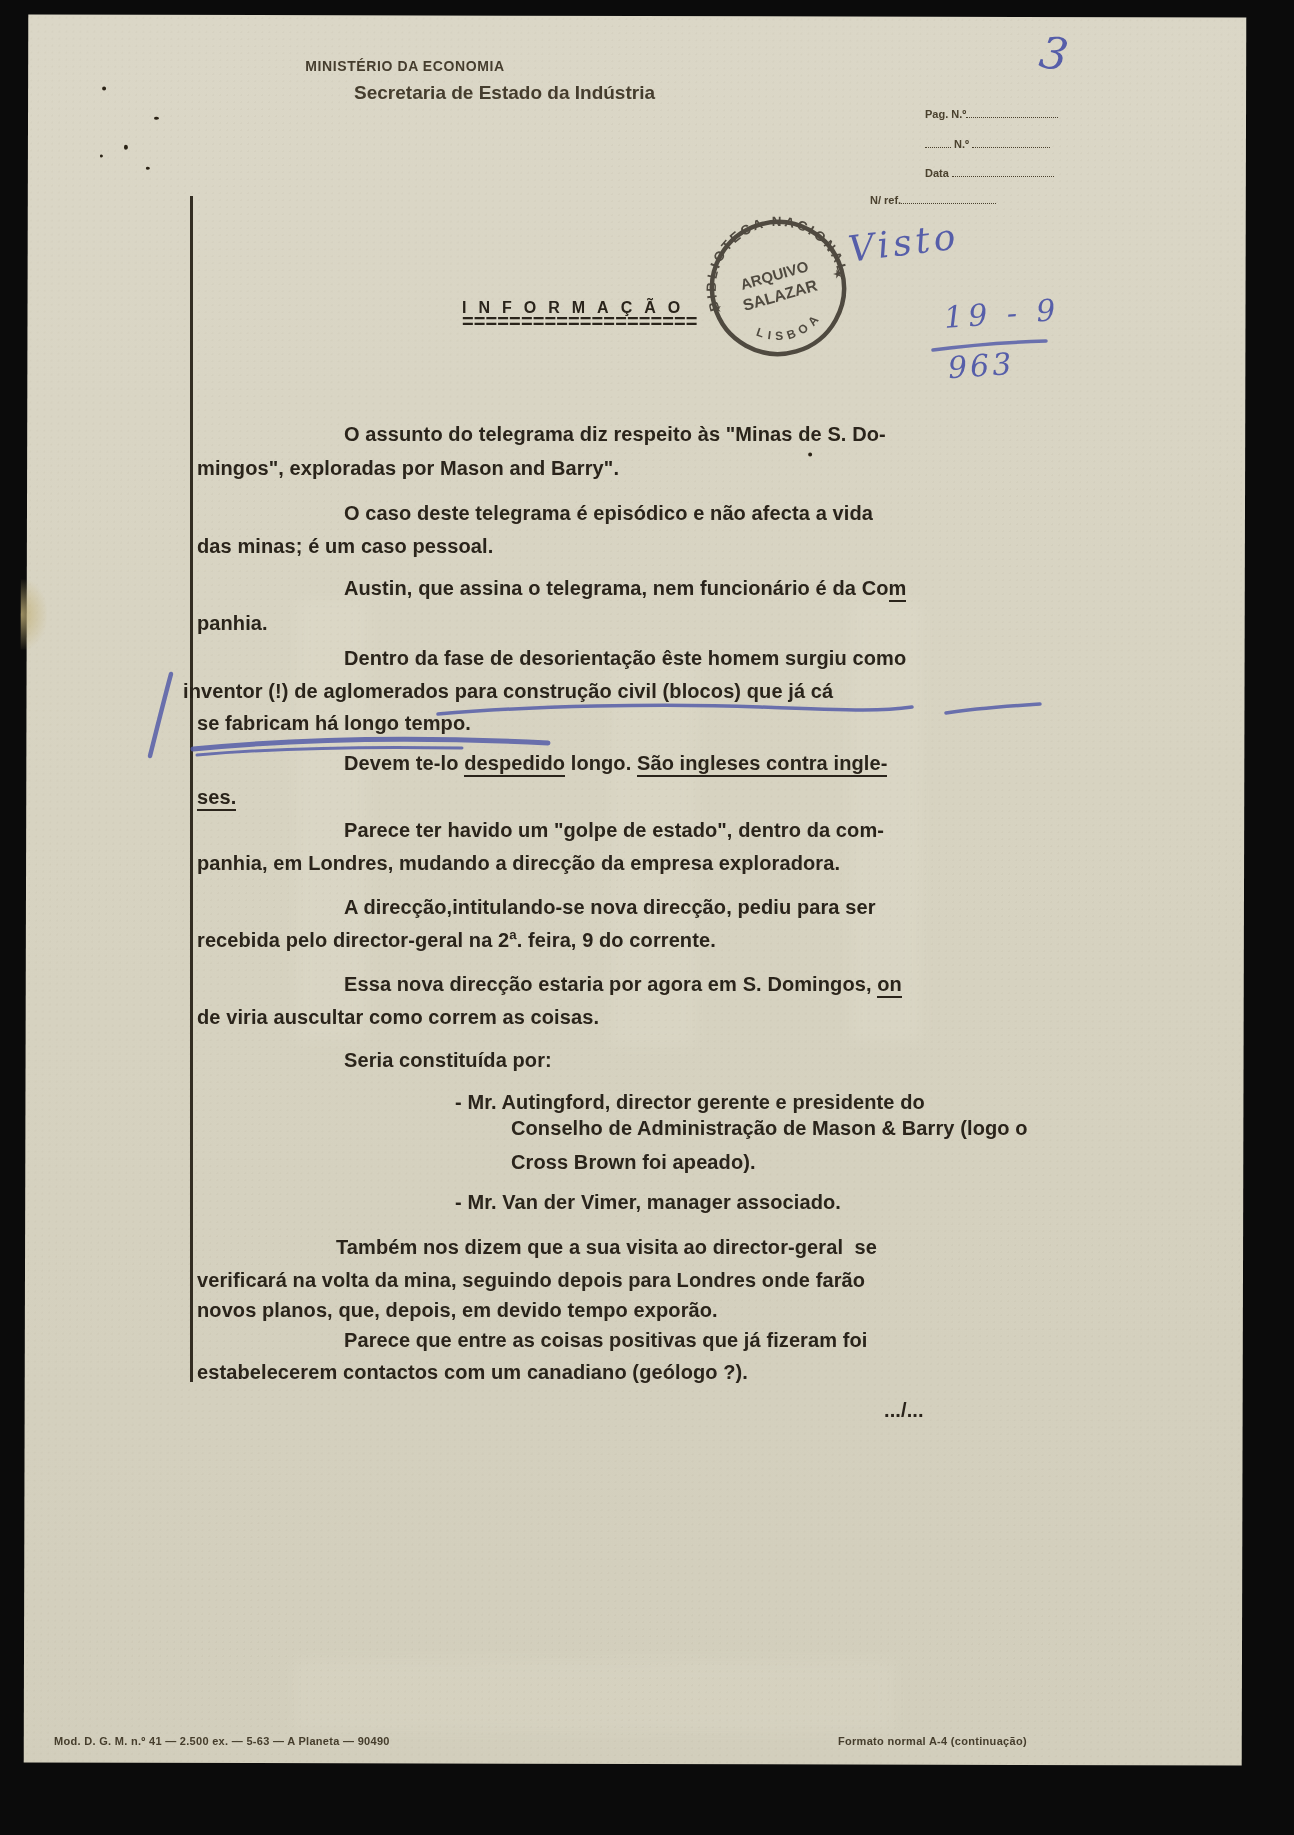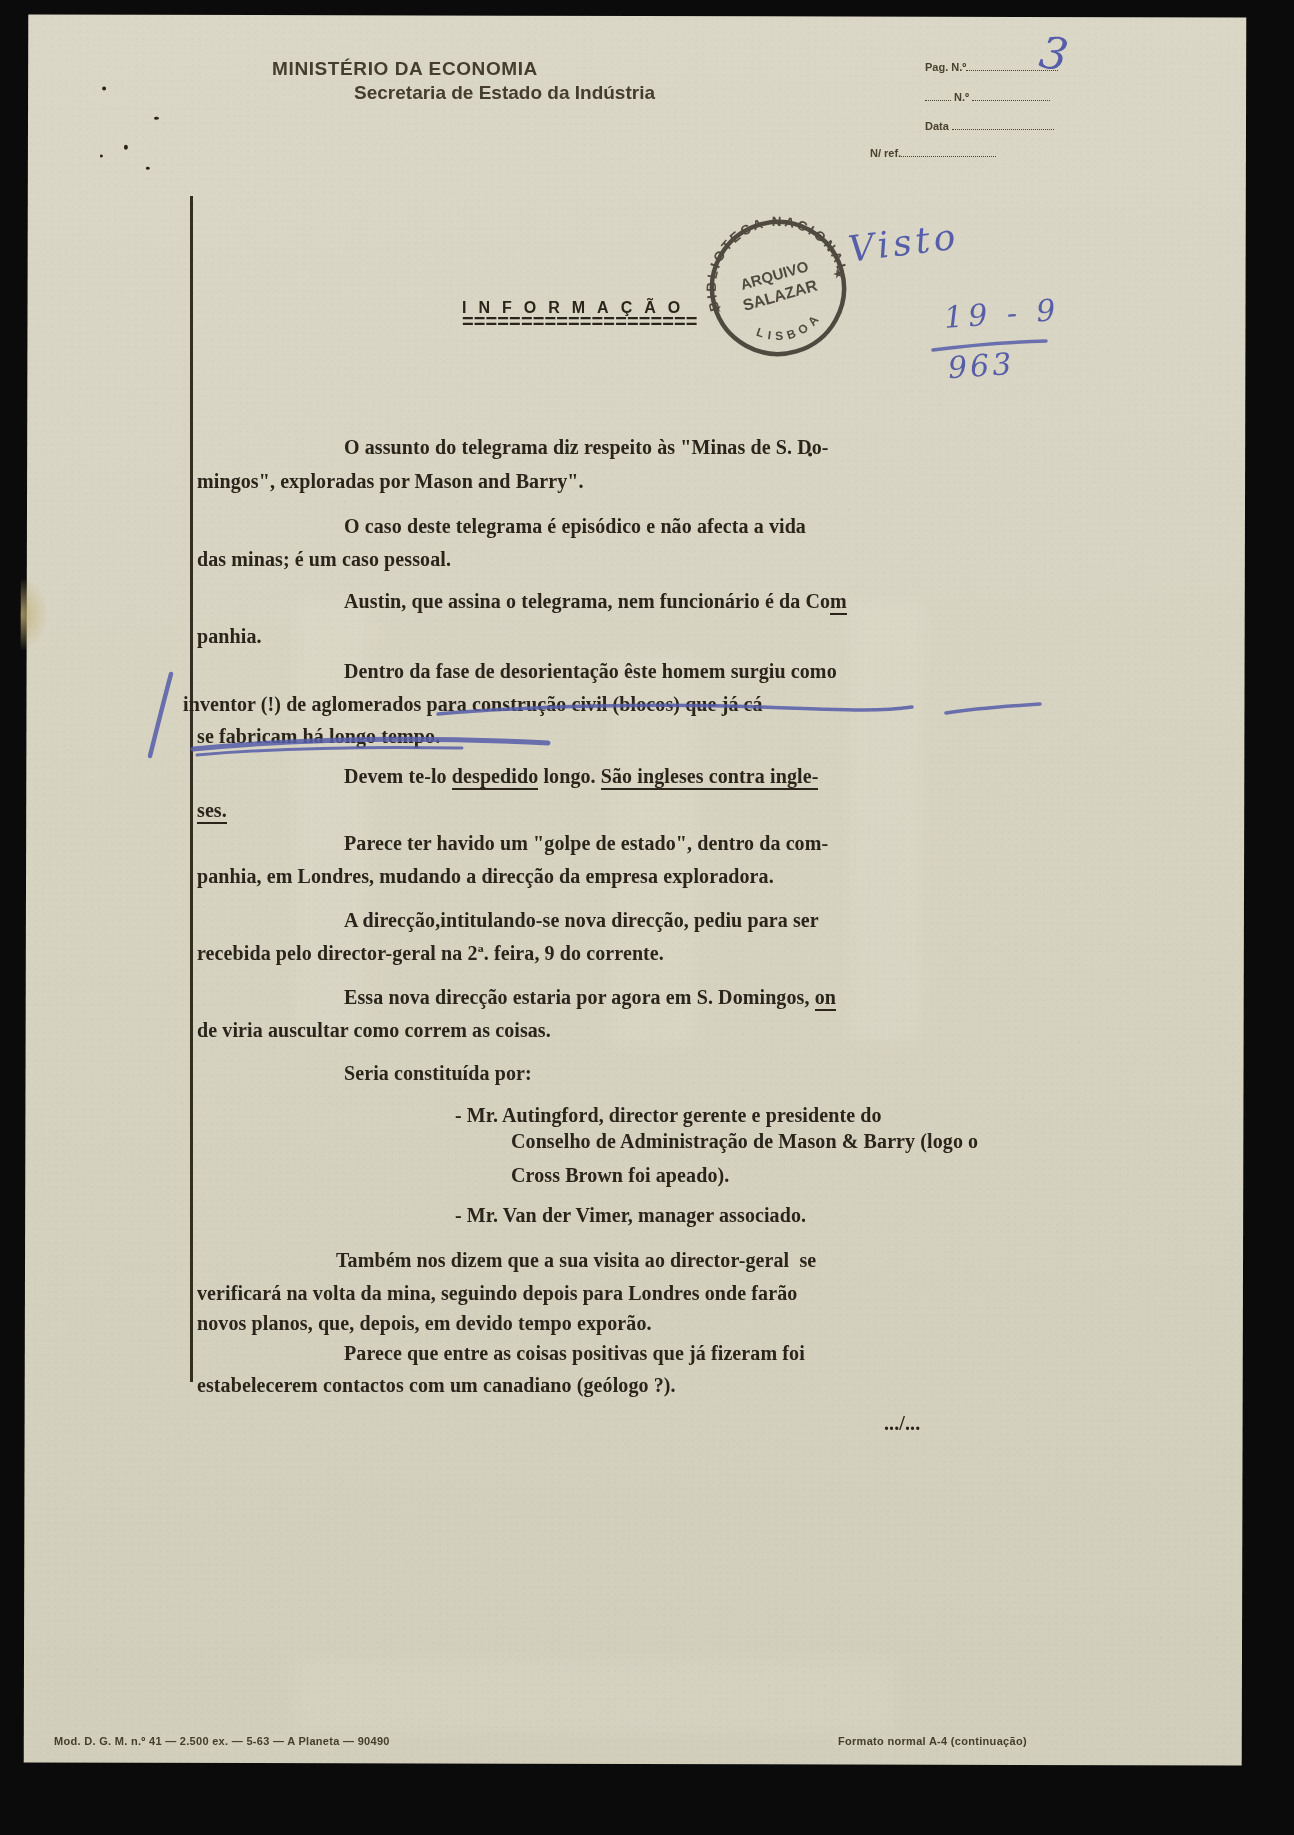--- a/index.html
+++ b/index.html
@@ -5,26 +5,26 @@
   html,body{margin:0;padding:0;background:#000;}
   .page{position:relative;width:1294px;height:1835px;background:#0b0b0b;overflow:hidden;
         font-family:"Liberation Sans",sans-serif;}
   .paper{position:absolute;left:26px;top:16px;width:1218px;height:1748px;
          background:linear-gradient(178deg,#dbd7c7 0%,#d7d3c1 45%,#d2cebc 100%);
          transform:rotate(.15deg);}
   .paper::after{content:"";position:absolute;inset:0;pointer-events:none;
          background-image:radial-gradient(rgba(115,105,75,.05) 1px,transparent 1px);
          background-size:7px 7px;}
   .abs{position:absolute;}
-  .mono{font-family:Liberation Serif, serif;margin-top:13px;}
+  .mono{font-family:Liberation Sans, sans-serif;}
   .line{position:absolute;white-space:pre;font-size:20px;line-height:1;
         font-weight:bold;color:#2a241b;letter-spacing:.1px;}
   .tu{border-bottom:2.5px solid currentColor;padding-bottom:1px;}
   .hd{color:#453d2e;font-weight:bold;}
-  .fieldrow{position:absolute;font-size:11px;font-weight:bold;color:#4a412e;white-space:nowrap;}
+  .fieldrow{position:absolute;font-size:11px;font-weight:bold;color:#4a412e;white-space:nowrap;margin-top:47px;}
   .leader{display:inline-block;border-bottom:1.6px dotted #4a412e;height:10px;vertical-align:baseline;}
   .hw{position:absolute;font-family:"DejaVu Serif",serif;font-style:italic;
       color:#565ea9;white-space:nowrap;}
   .ghost{position:absolute;background:#e6e3d3;filter:blur(7px);pointer-events:none;}
   .speck{position:absolute;background:#2b2316;border-radius:50%;}
   .stamp-svg text{font-family:"Liberation Sans",sans-serif;}
   .footer{position:absolute;font-size:11px;font-weight:bold;color:#453d2c;
           letter-spacing:.3px;white-space:nowrap;}
 </style>
 </head>
@@ -40,21 +40,21 @@
 
     <div class="abs" style="left:-6px;top:565px;width:26px;height:70px;background:radial-gradient(ellipse at left,#c3b178 0%,rgba(195,177,120,0) 75%);opacity:.8"></div>
     <div class="speck" style="left:74px;top:72px;width:4px;height:4px"></div>
     <div class="speck" style="left:126px;top:102px;width:5px;height:3px"></div>
     <div class="speck" style="left:96px;top:130px;width:4px;height:5px"></div>
     <div class="speck" style="left:72px;top:140px;width:3px;height:3px"></div>
     <div class="speck" style="left:118px;top:152px;width:4px;height:3px"></div>
     <div class="speck" style="left:781px;top:436px;width:4px;height:4px"></div>
   </div>
 
-  <div class="abs hd" style="left:155px;top:58px;width:500px;text-align:center;font-size:19px;letter-spacing:.6px">MINISTÉRIO DA ECONOMIA</div>
+  <div class="abs hd" style="left:155px;top:58px;width:500px;text-align:center;font-size:14px;letter-spacing:.6px">MINISTÉRIO DA ECONOMIA</div>
   <div class="abs hd" style="left:155px;top:82px;width:500px;text-align:right;font-size:19px">Secretaria de Estado da Indústria</div>
 
   <div class="fieldrow" style="left:925px;top:60px"><span>Pag.  N.º</span><span class="leader" style="width:92px"></span></div>
   <div class="fieldrow" style="left:925px;top:90px"><span class="leader" style="width:26px"></span> <span>N.º</span> <span class="leader" style="width:78px"></span></div>
   <div class="fieldrow" style="left:925px;top:119px"><span>Data</span> <span class="leader" style="width:102px"></span></div>
   <div class="fieldrow" style="left:870px;top:146px"><span>N/ ref.</span><span class="leader" style="width:95px"></span></div>
 
   <div class="hw" style="left:1040px;top:28px;font-size:44px;transform:rotate(9deg)">3</div>
 
   <div class="abs" style="left:190px;top:196px;width:2.5px;height:1186px;background:#332d22"></div>

